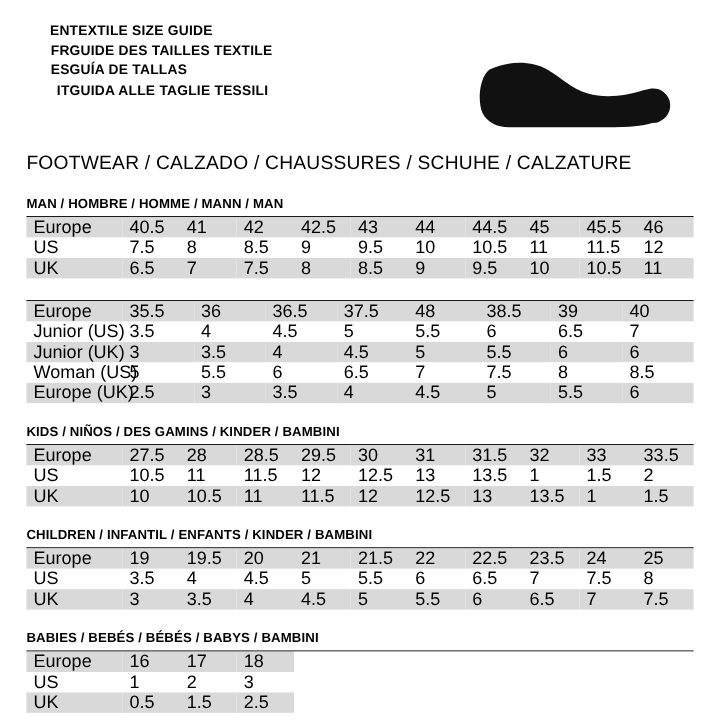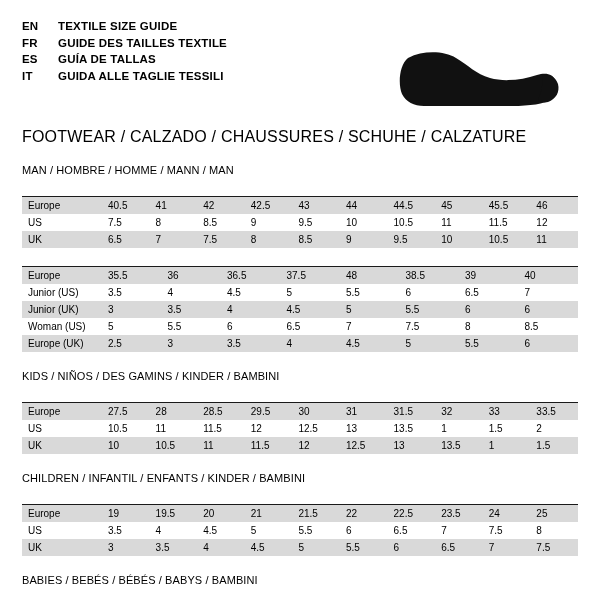--- a/index.html
+++ b/index.html
@@ -21,20 +21,21 @@
     height: 600px;
     box-sizing: border-box;
     padding: 18px 22px 0 22px;
   }
 
   
   .header {
     display: flex;
     align-items: flex-start;
     justify-content: space-between;
+    text-align: right;
   }
   .lang-list {
     display: block;
   }
   .lang-row {
     display: flex;
     font-size: 11.5px;
     line-height: 16.5px;
     font-weight: bold;
     letter-spacing: 0.2px;
@@ -61,34 +62,34 @@
     letter-spacing: 0.2px;
     margin-top: 16px;
   }
 
   
   .group {
     margin-top: 18px;
   }
   .group-title {
     font-size: 11px;
-    font-weight: normal;
+    font-weight: bold;
     letter-spacing: 0.1px;
-    padding-bottom: 20px;
+    padding-bottom: 4px;
   }
   .rule {
     height: 1px;
     background: #1a1a1a;
     width: 100%;
   }
   table {
     border-collapse: collapse;
     width: 100%;
     table-layout: fixed;
-    font-size: 10px;
+    font-size: 15px;
   }
   td {
     height: 17px;
     padding: 0 0 0 6px;
     vertical-align: middle;
     white-space: nowrap;
   }
   tr.shaded td {
     background: #d9d9d9;
   }

